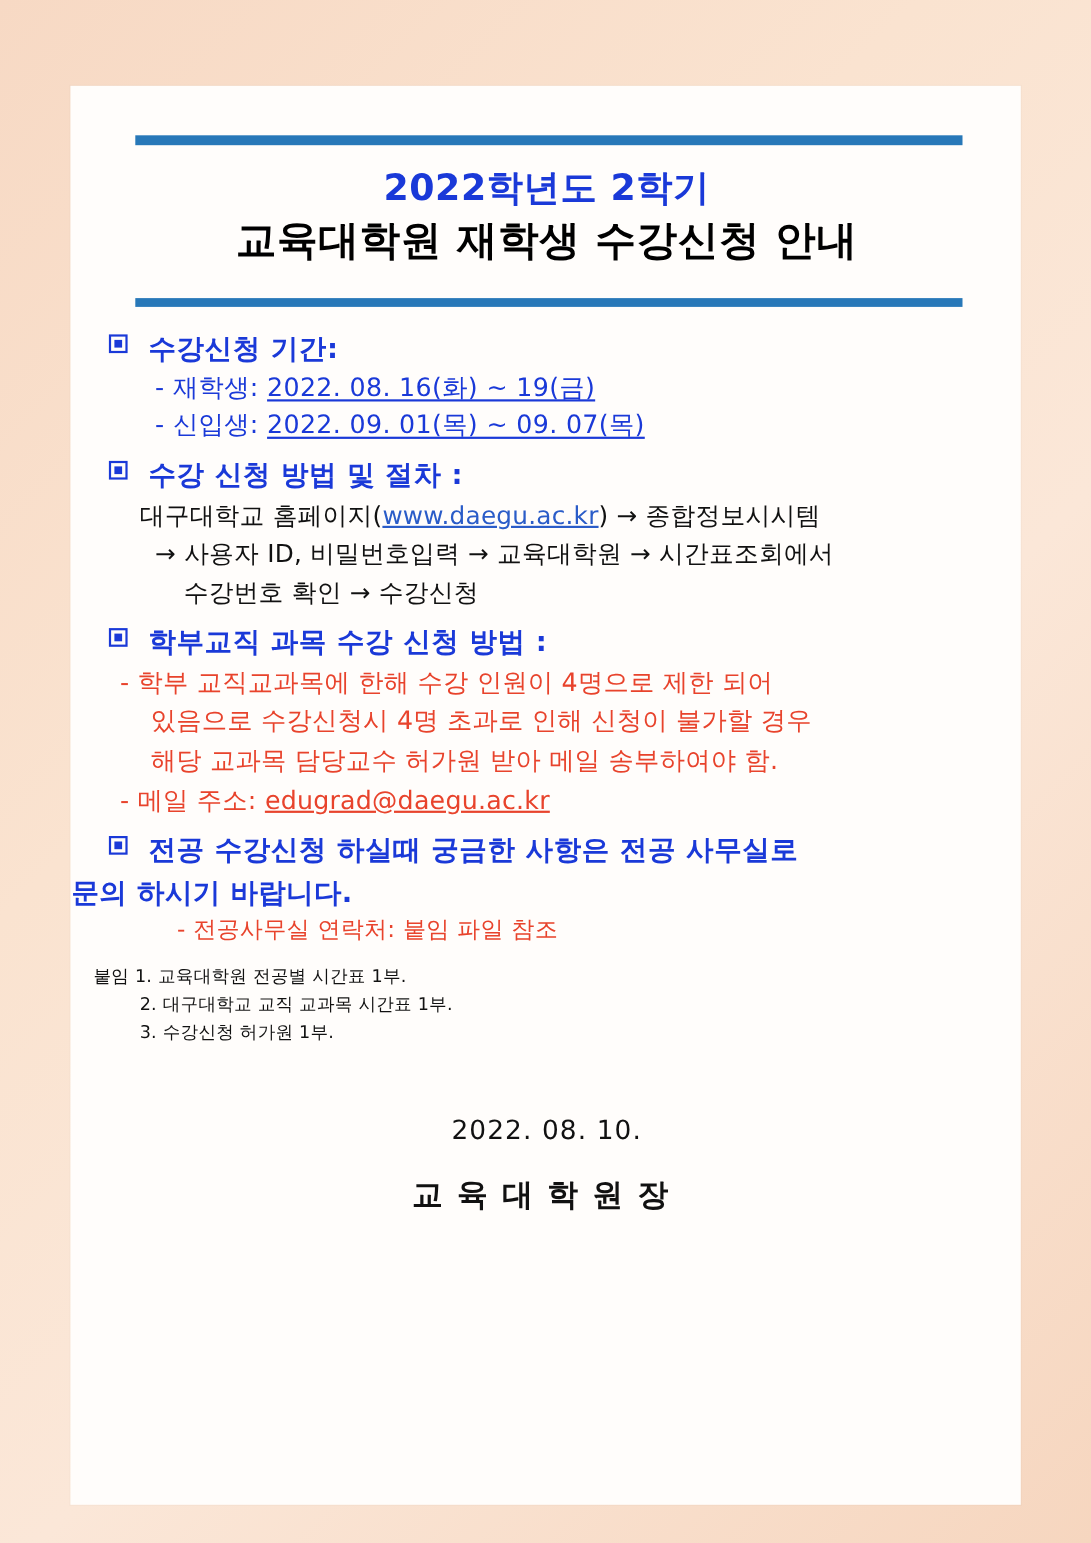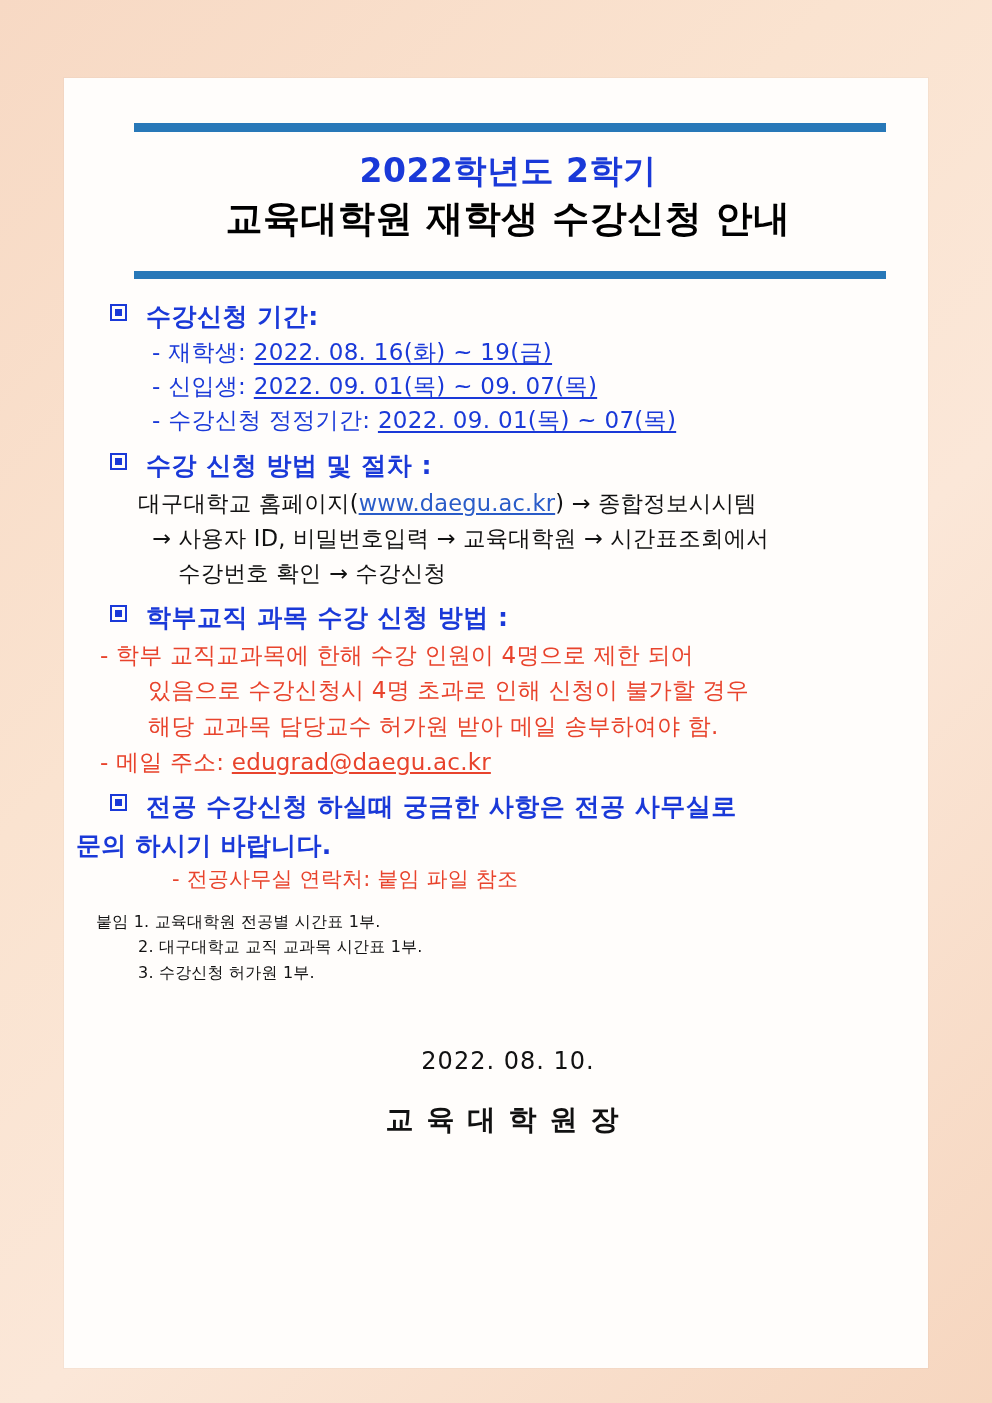--- a/index.html
+++ b/index.html
@@ -17,21 +17,21 @@
     position: absolute;
     left: 64px;
     top: 78px;
     width: 864px;
     height: 1290px;
     background: #fffdfb;
     box-shadow: 0 0 0 1px rgba(0,0,0,0.02);
   }
   .inner {
     position: absolute;
-    left: 12px;
+    left: 1px;
     top: 0;
     width: 729px;
     height: 1290px;
     padding: 0;
   }
   .rule {
     position: absolute;
     left: 58px;
     width: 752px;
     height: 9px;
@@ -129,21 +129,21 @@
     text-decoration: underline;
   }
   .proc.indent1 { padding-left: 76px; }
   .proc.indent2 { padding-left: 102px; }
 
   .redline {
     font-size: 23px;
     color: #e8432c;
     letter-spacing: 0.2px;
     line-height: 1.55;
-    padding-left: 24px;
+    padding-left: 44px;
   }
   .redline.cont { padding-left: 72px; }
   .redline .mail {
     color: #e8432c;
     text-decoration: underline;
   }
 
   .blueline {
     font-size: 25px;
     font-weight: bold;
@@ -213,24 +213,20 @@
         <span class="head-text">수강신청 기간:</span>
       </div>
 
       <div class="sub blue">
         <span>- 재학생:</span>
         <span class="u">2022. 08. 16(화) ~ 19(금)</span>
       </div>
       <div class="sub blue">
         <span>- 신입생:</span>
         <span class="u">2022. 09. 01(목) ~ 09. 07(목)</span>
-      </div>
-      <div class="sub blue">
-        <span>- 수강신청 정정기간:</span>
-        <span class="u">2022. 09. 01(목) ~ 07(목)</span>
       </div>
 
       <div class="spacer-s"></div>
 
       <div class="head-item blue">
         <span class="bullet-sq"></span>
         <span class="head-text">수강 신청 방법 및 절차 :</span>
       </div>
 
       <div class="proc">

